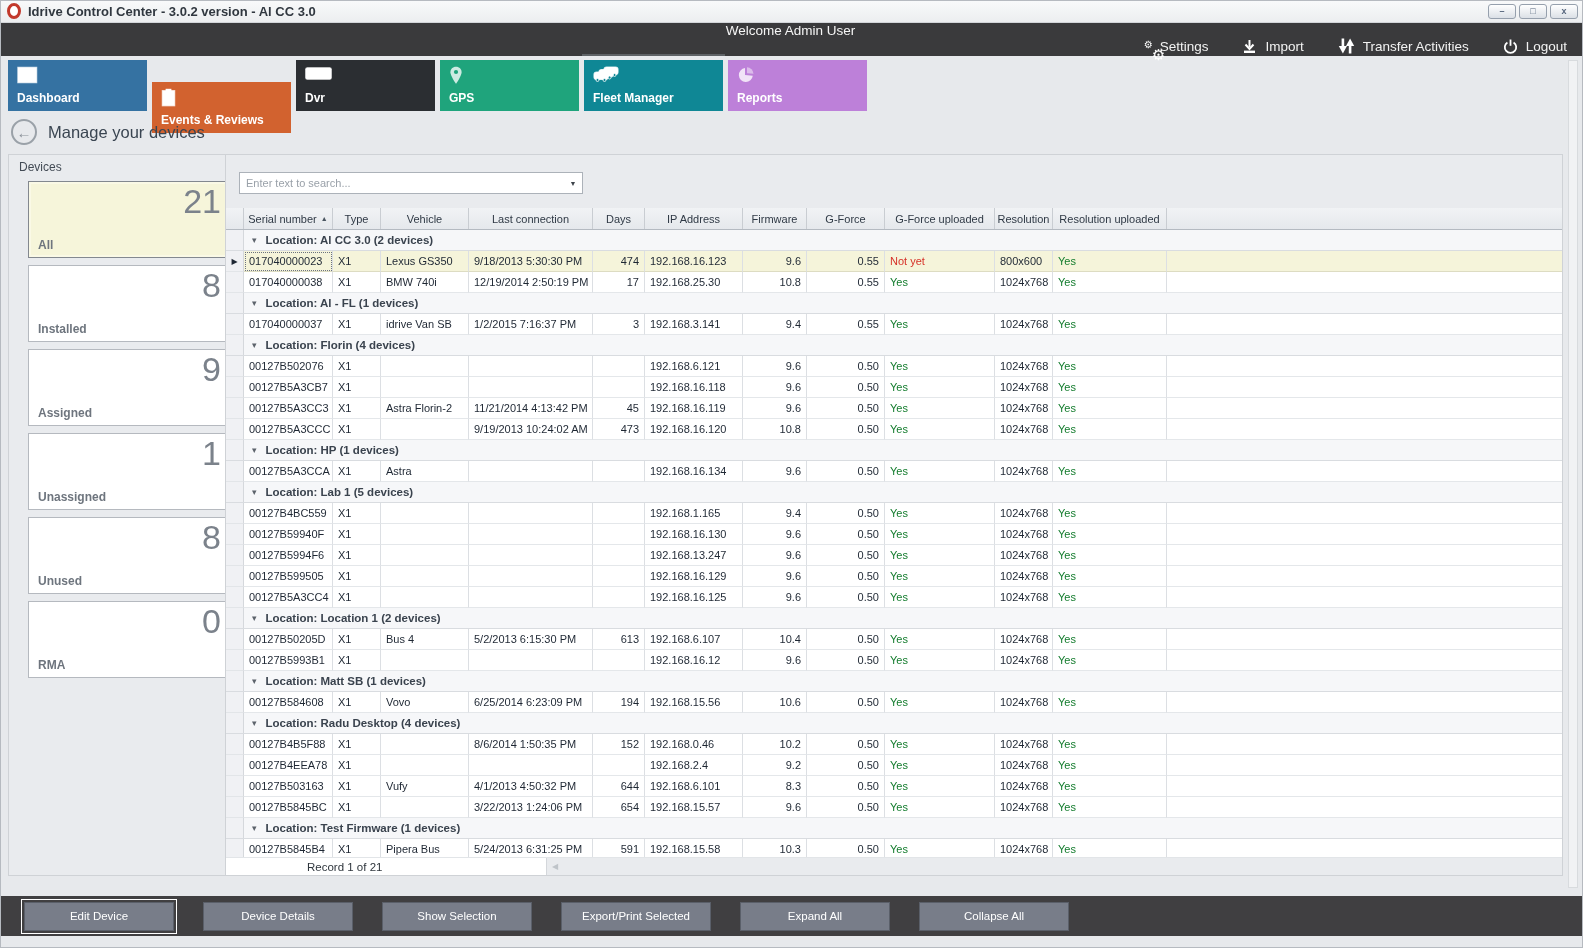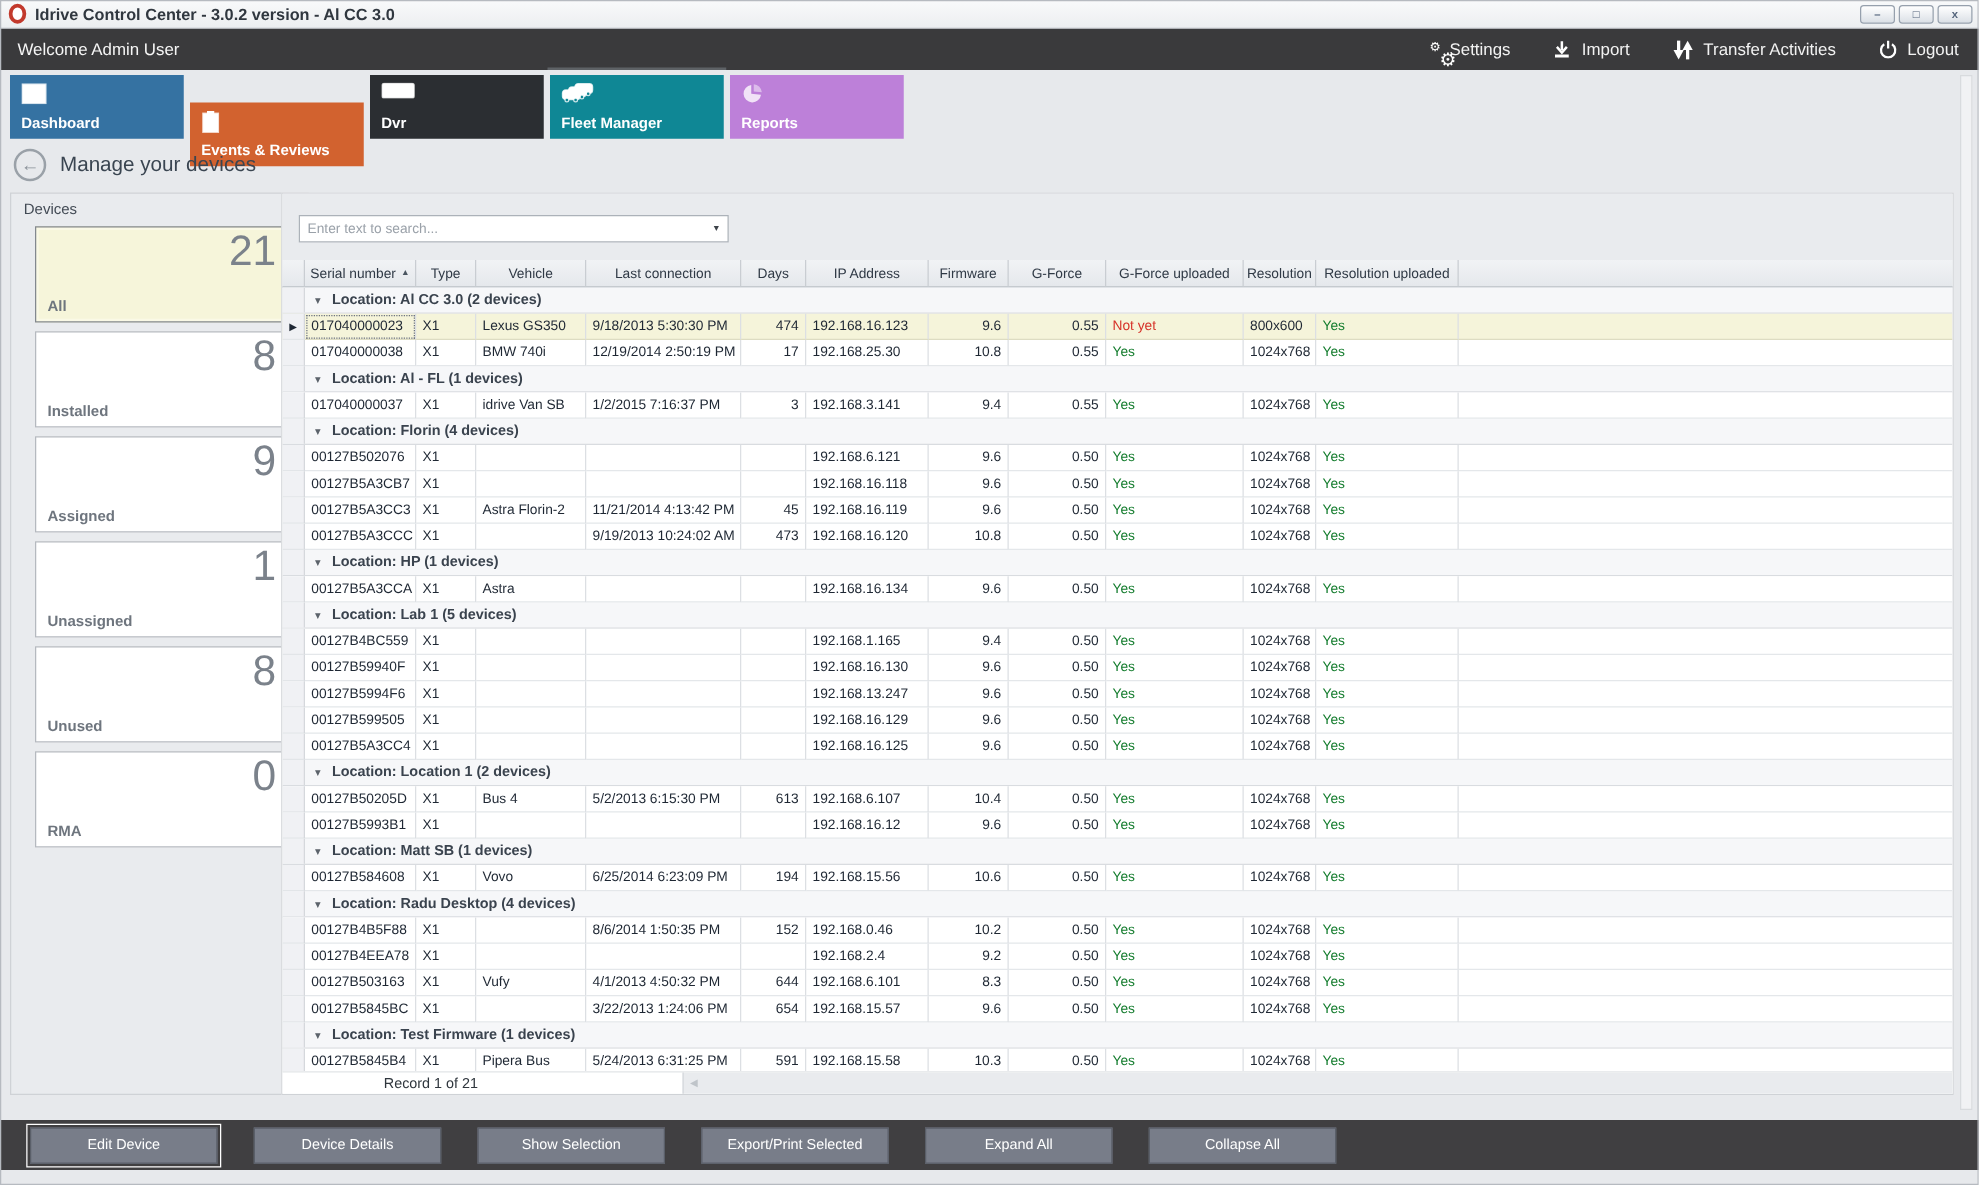--- a/index.html
+++ b/index.html
@@ -17,21 +17,21 @@
     border-bottom:1px solid #d2d5d9; display:flex; align-items:center; padding:0 5px; }
   .app-logo { width:14px; height:16px; border:3px solid #c2392c; border-radius:50%; background:#fff; margin:0 7px 0 2px; }
   .app-title { font-size:13px; font-weight:bold; color:#30373f; }
   .win-btns { margin-left:auto; display:flex; gap:3px; }
   .win-btn { width:28px; height:15px; border:1px solid #96a0ad; border-radius:3px;
     background:linear-gradient(#ffffff,#dbe0e6); color:#55657c; font-size:9px; font-weight:bold;
     display:flex; align-items:center; justify-content:center; line-height:1; cursor:pointer; }
 
   
   .topbar { position:absolute; top:23px; left:0; right:0; height:33px; background:#3a3a3c;
-    display:flex; align-items:center; padding:0 16px 0 14px; }
+    display:flex; align-items:center; padding:0 16px 0 14px;flex-direction:column; }
   .welcome { font-size:13.5px; color:#f5f5f5; }
   .top-actions { margin-left:auto; display:flex; gap:34px; }
   .top-action { display:flex; align-items:center; gap:8px; color:#f2f2f2; font-size:13.5px; cursor:pointer; }
   .top-action svg { display:block; }
   .gears { position:relative; width:21px; height:17px; color:#fff; }
   .gears .g1 { position:absolute; left:0; top:0; font-size:15px; line-height:17px; }
   .gears .g2 { position:absolute; right:-1px; top:-6px; font-size:10px; line-height:10px; }
 
   
   .tabs { position:absolute; top:60px; left:8px; display:flex; gap:5px; }
@@ -192,20 +192,27 @@
     <div class="tab" style="background: rgb(43, 46, 50);">
     <span class="tab-icon"><svg width="27" height="13" viewBox="0 0 27 13">
           <rect x="0.8" y="0.8" width="25.4" height="11.4" rx="1.5" fill="none" stroke="rgba(255,255,255,0.78)" stroke-width="1.3"></rect>
           <g stroke="rgba(255,255,255,0.78)" stroke-width="1.1">
             <line x1="4" y1="6.5" x2="9" y2="6.5"></line>
             <line x1="11" y1="6.5" x2="16" y2="6.5"></line>
             <line x1="18" y1="6.5" x2="23" y2="6.5"></line>
           </g>
         </svg></span>
     <span class="tab-label">Dvr</span>
+  </div>
+    <div class="tab" style="background: rgb(31, 164, 124);">
+    <span class="tab-icon"><svg width="14" height="19" viewBox="0 0 14 19">
+          <path d="M7 0.8 C3.6 0.8 1.4 3.3 1.4 6.2 C1.4 9.8 7 17.8 7 17.8 C7 17.8 12.6 9.8 12.6 6.2 C12.6 3.3 10.4 0.8 7 0.8 Z" fill="rgba(255,255,255,0.78)"></path>
+          <circle cx="7" cy="6" r="2.1" fill="#1fa47c"></circle>
+        </svg></span>
+    <span class="tab-label">GPS</span>
   </div>
     <div class="tab selected" style="background: rgb(15, 135, 149);">
     <span class="tab-icon"><svg width="27" height="17" viewBox="0 0 27 17">
           <g transform="translate(11,1)">
             <rect x="0" y="0" width="14" height="7.5" rx="2.5" fill="#0f8795" stroke="rgba(255,255,255,0.78)" stroke-width="1.2"></rect>
             <circle cx="3.5" cy="8" r="1.5" fill="#0f8795" stroke="rgba(255,255,255,0.78)" stroke-width="1"></circle>
             <circle cx="10.5" cy="8" r="1.5" fill="#0f8795" stroke="rgba(255,255,255,0.78)" stroke-width="1"></circle>
           </g>
           <g transform="translate(6,3.5)">
             <rect x="0" y="0" width="14" height="7.5" rx="2.5" fill="#0f8795" stroke="rgba(255,255,255,0.78)" stroke-width="1.2"></rect>

